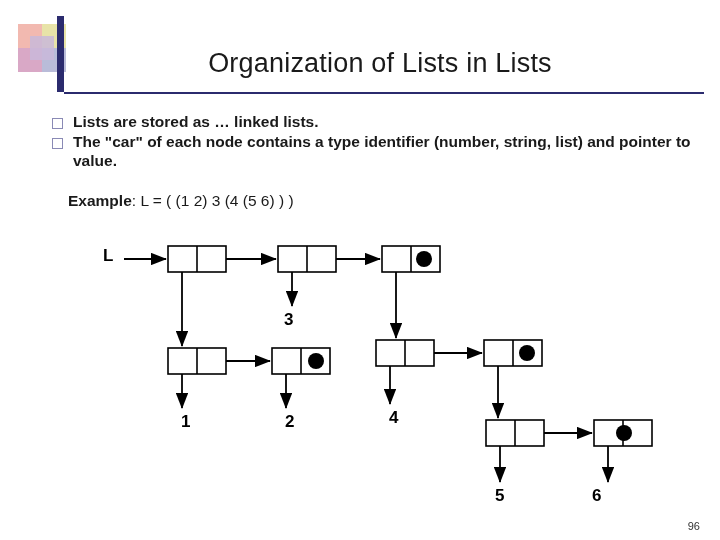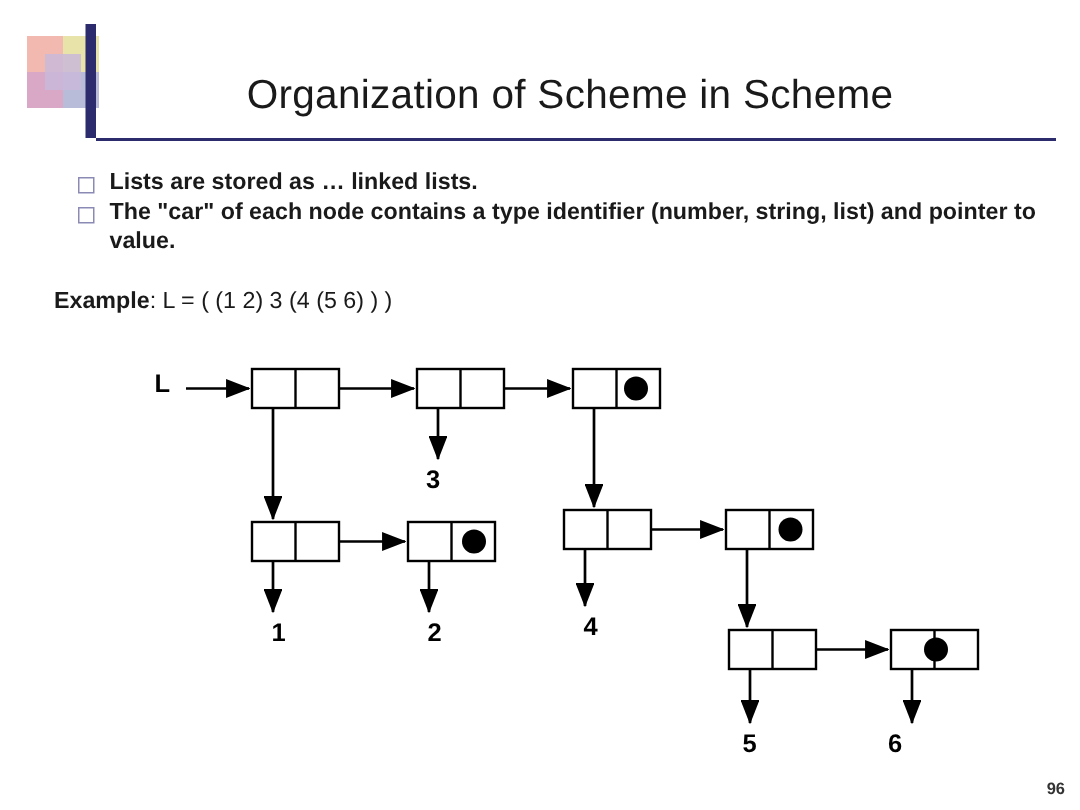--- a/index.html
+++ b/index.html
@@ -86,21 +86,21 @@
     background: #ffffff;
     margin: 6px 10px 0 0;
   }
   .bullet-text {
     font-size: 15.5px;
     line-height: 19px;
     color: #1a1a1a;
   }
   .example-line {
     position: absolute;
-    left: 36px;
+    left: 68px;
     top: 192px;
     font-size: 15.5px;
     color: #1a1a1a;
   }
   .example-line b { font-weight: bold; }
 
   
   #diagram {
     position: absolute;
     left: 0;
@@ -110,43 +110,42 @@
     pointer-events: none;
   }
   .diag-label {
     position: absolute;
     font-size: 17px;
     font-weight: bold;
     color: #000;
   }
   .page-num {
     position: absolute;
-    right: 10px;
+    right: 20px;
     bottom: 8px;
     font-size: 11px;
     color: #333;
-    font-weight: bold;
   }
 </style>
 </head>
 <body>
 
 <div id="slide">
 
   <div class="deco">
     <div class="sq sq-a"></div>
     <div class="sq sq-b"></div>
     <div class="sq sq-c"></div>
     <div class="sq sq-d"></div>
     <div class="sq sq-e"></div>
     <div class="bar-v"></div>
   </div>
   <div class="title-rule"></div>
 
-  <div class="slide-title">Organization of Scheme in Scheme</div>
+  <div class="slide-title">Organization of Lists in Lists</div>
 
   <div class="bullets">
     <div class="bullet-row">
       <span class="bullet-marker"></span>
       <span class="bullet-text">Lists are stored as … linked lists.</span>
     </div>
     <div class="bullet-row">
       <span class="bullet-marker"></span>
       <span class="bullet-text">The "car" of each node contains a type identifier (number, string, list) and pointer to value.</span>
     </div>

